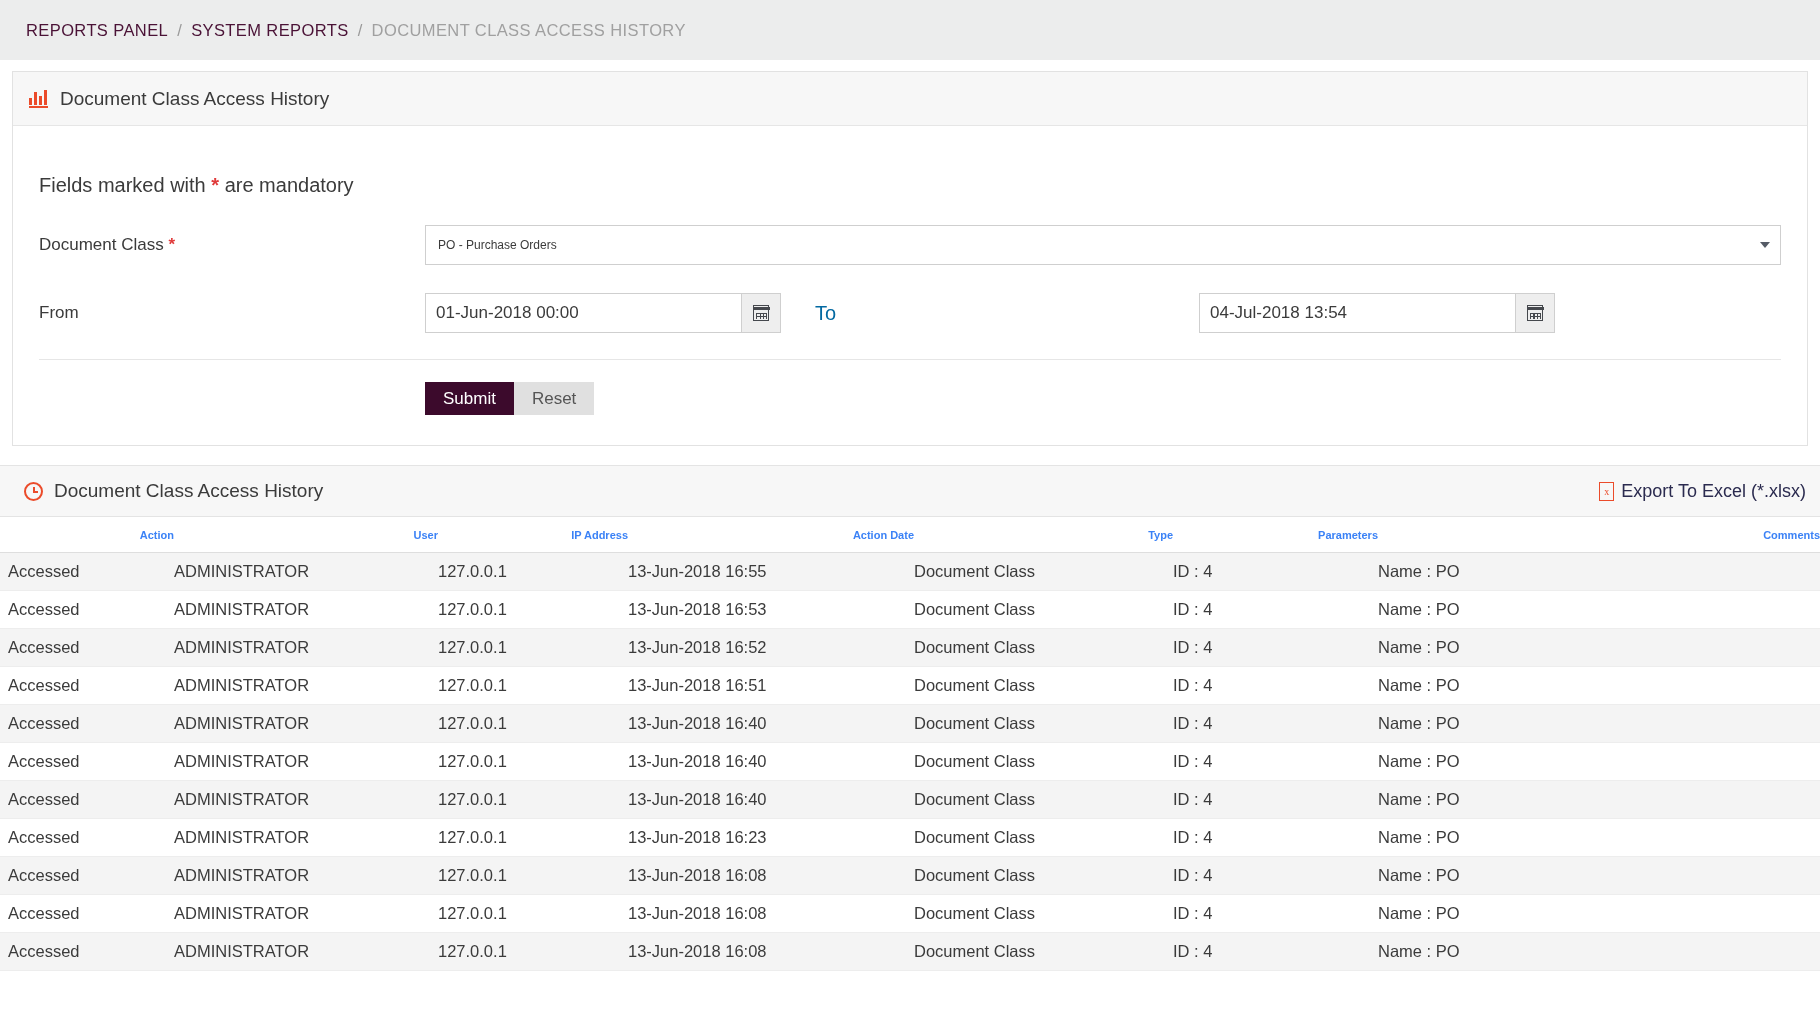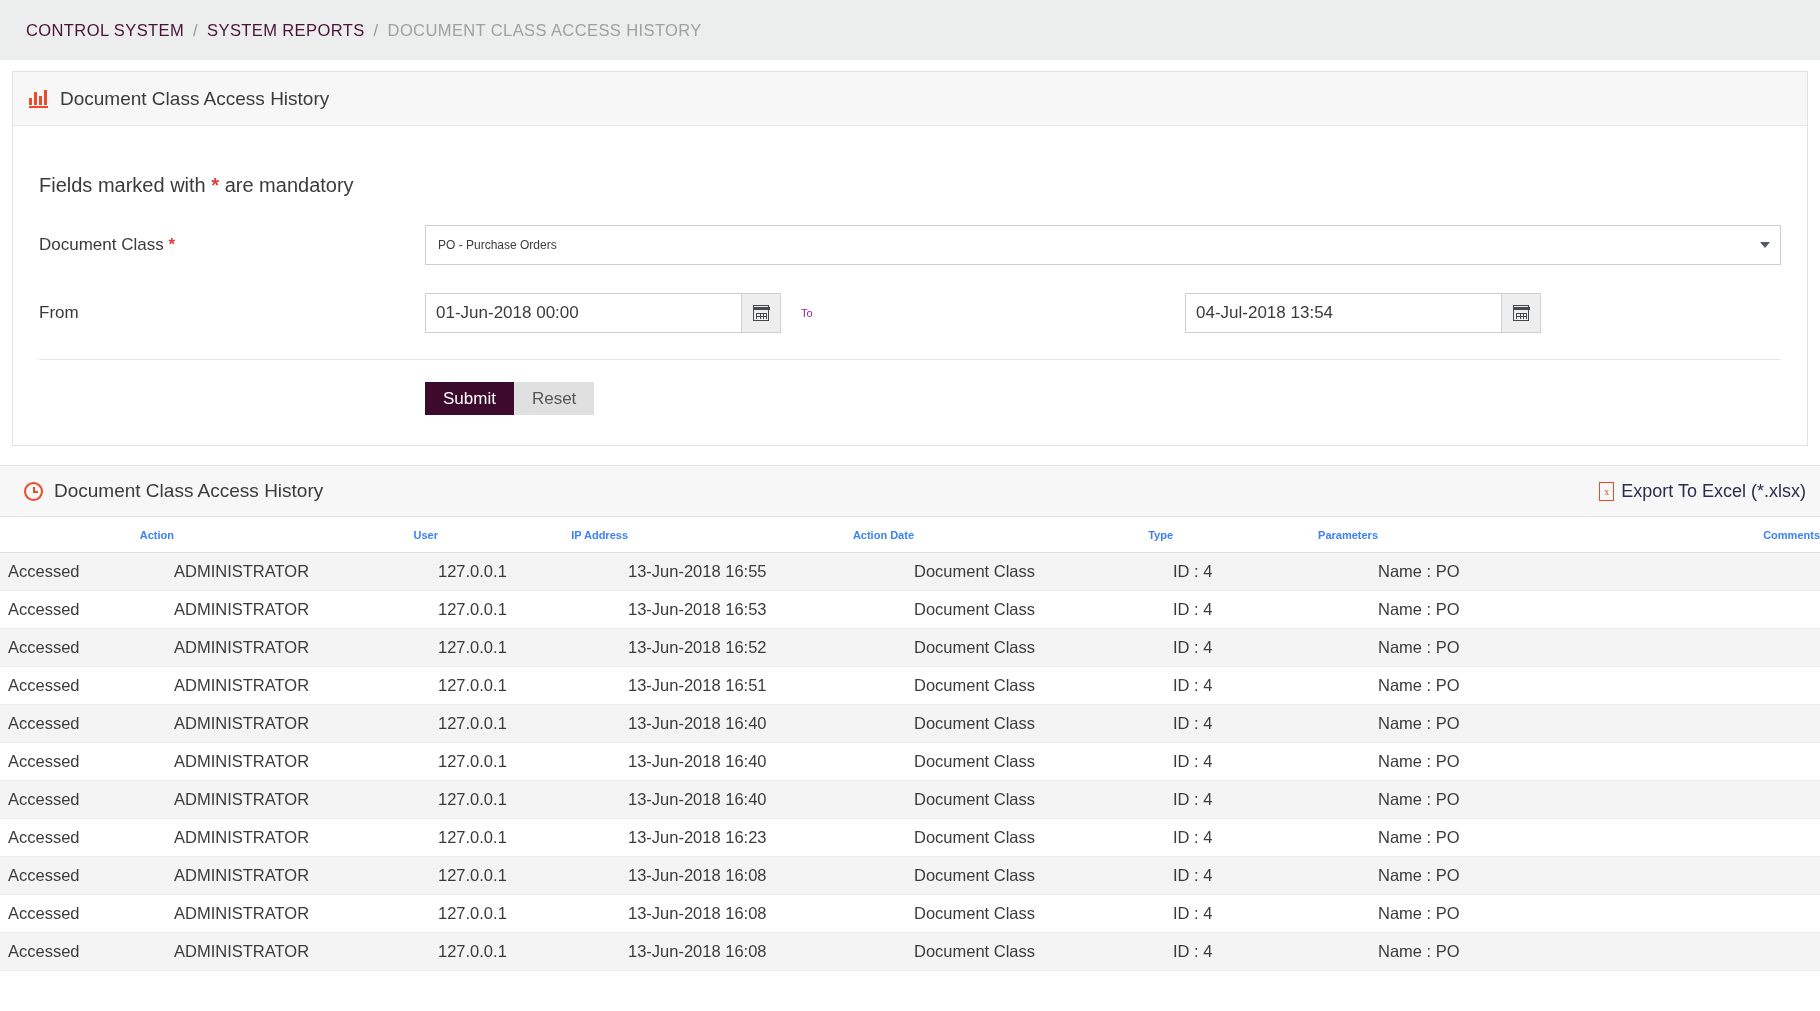--- a/index.html
+++ b/index.html
@@ -234,23 +234,23 @@
   .icon-cal:after {
     content: "";
     position: absolute;
     left: 1.5px; right: 1.5px; top: 7px; bottom: 1.5px;
     background:
       repeating-linear-gradient(to right, #45484d 0 1px, transparent 1px 3.5px),
       repeating-linear-gradient(to bottom, #45484d 0 1px, transparent 1px 3.5px);
   }
 
   .to-label {
-    font-size: 11px;
-    color: #a21caf;
-    margin: 0 0 0 20px;
+    font-size: 20px;
+    color: #0369a1;
+    margin: 0 0 0 34px;
     flex: none;
     width: 384px;
   }
 
   .form-divider {
     border-top: 1px solid #e6e6e6;
     margin: 26px 0 0 0;
   }
   .btn-row {
     display: flex;
@@ -316,21 +316,21 @@
   .c-ip { width: 190px; }
   .c-date { width: 286px; }
   .c-type { width: 259px; }
   .c-params { width: 205px; }
   .c-comments { width: auto; }
 </style>
 </head>
 <body>
 
 <div class="breadcrumb-bar">
-  <a class="bc-link" href="#">CONTROL SYSTEM</a>
+  <a class="bc-link" href="#">REPORTS PANEL</a>
   <span class="bc-sep">/</span>
   <a class="bc-link" href="#">SYSTEM REPORTS</a>
   <span class="bc-sep">/</span>
   <span class="bc-current">DOCUMENT CLASS ACCESS HISTORY</span>
 </div>
 
 <div class="panel">
 
   <div class="panel-head">
     <div class="panel-head-left">

